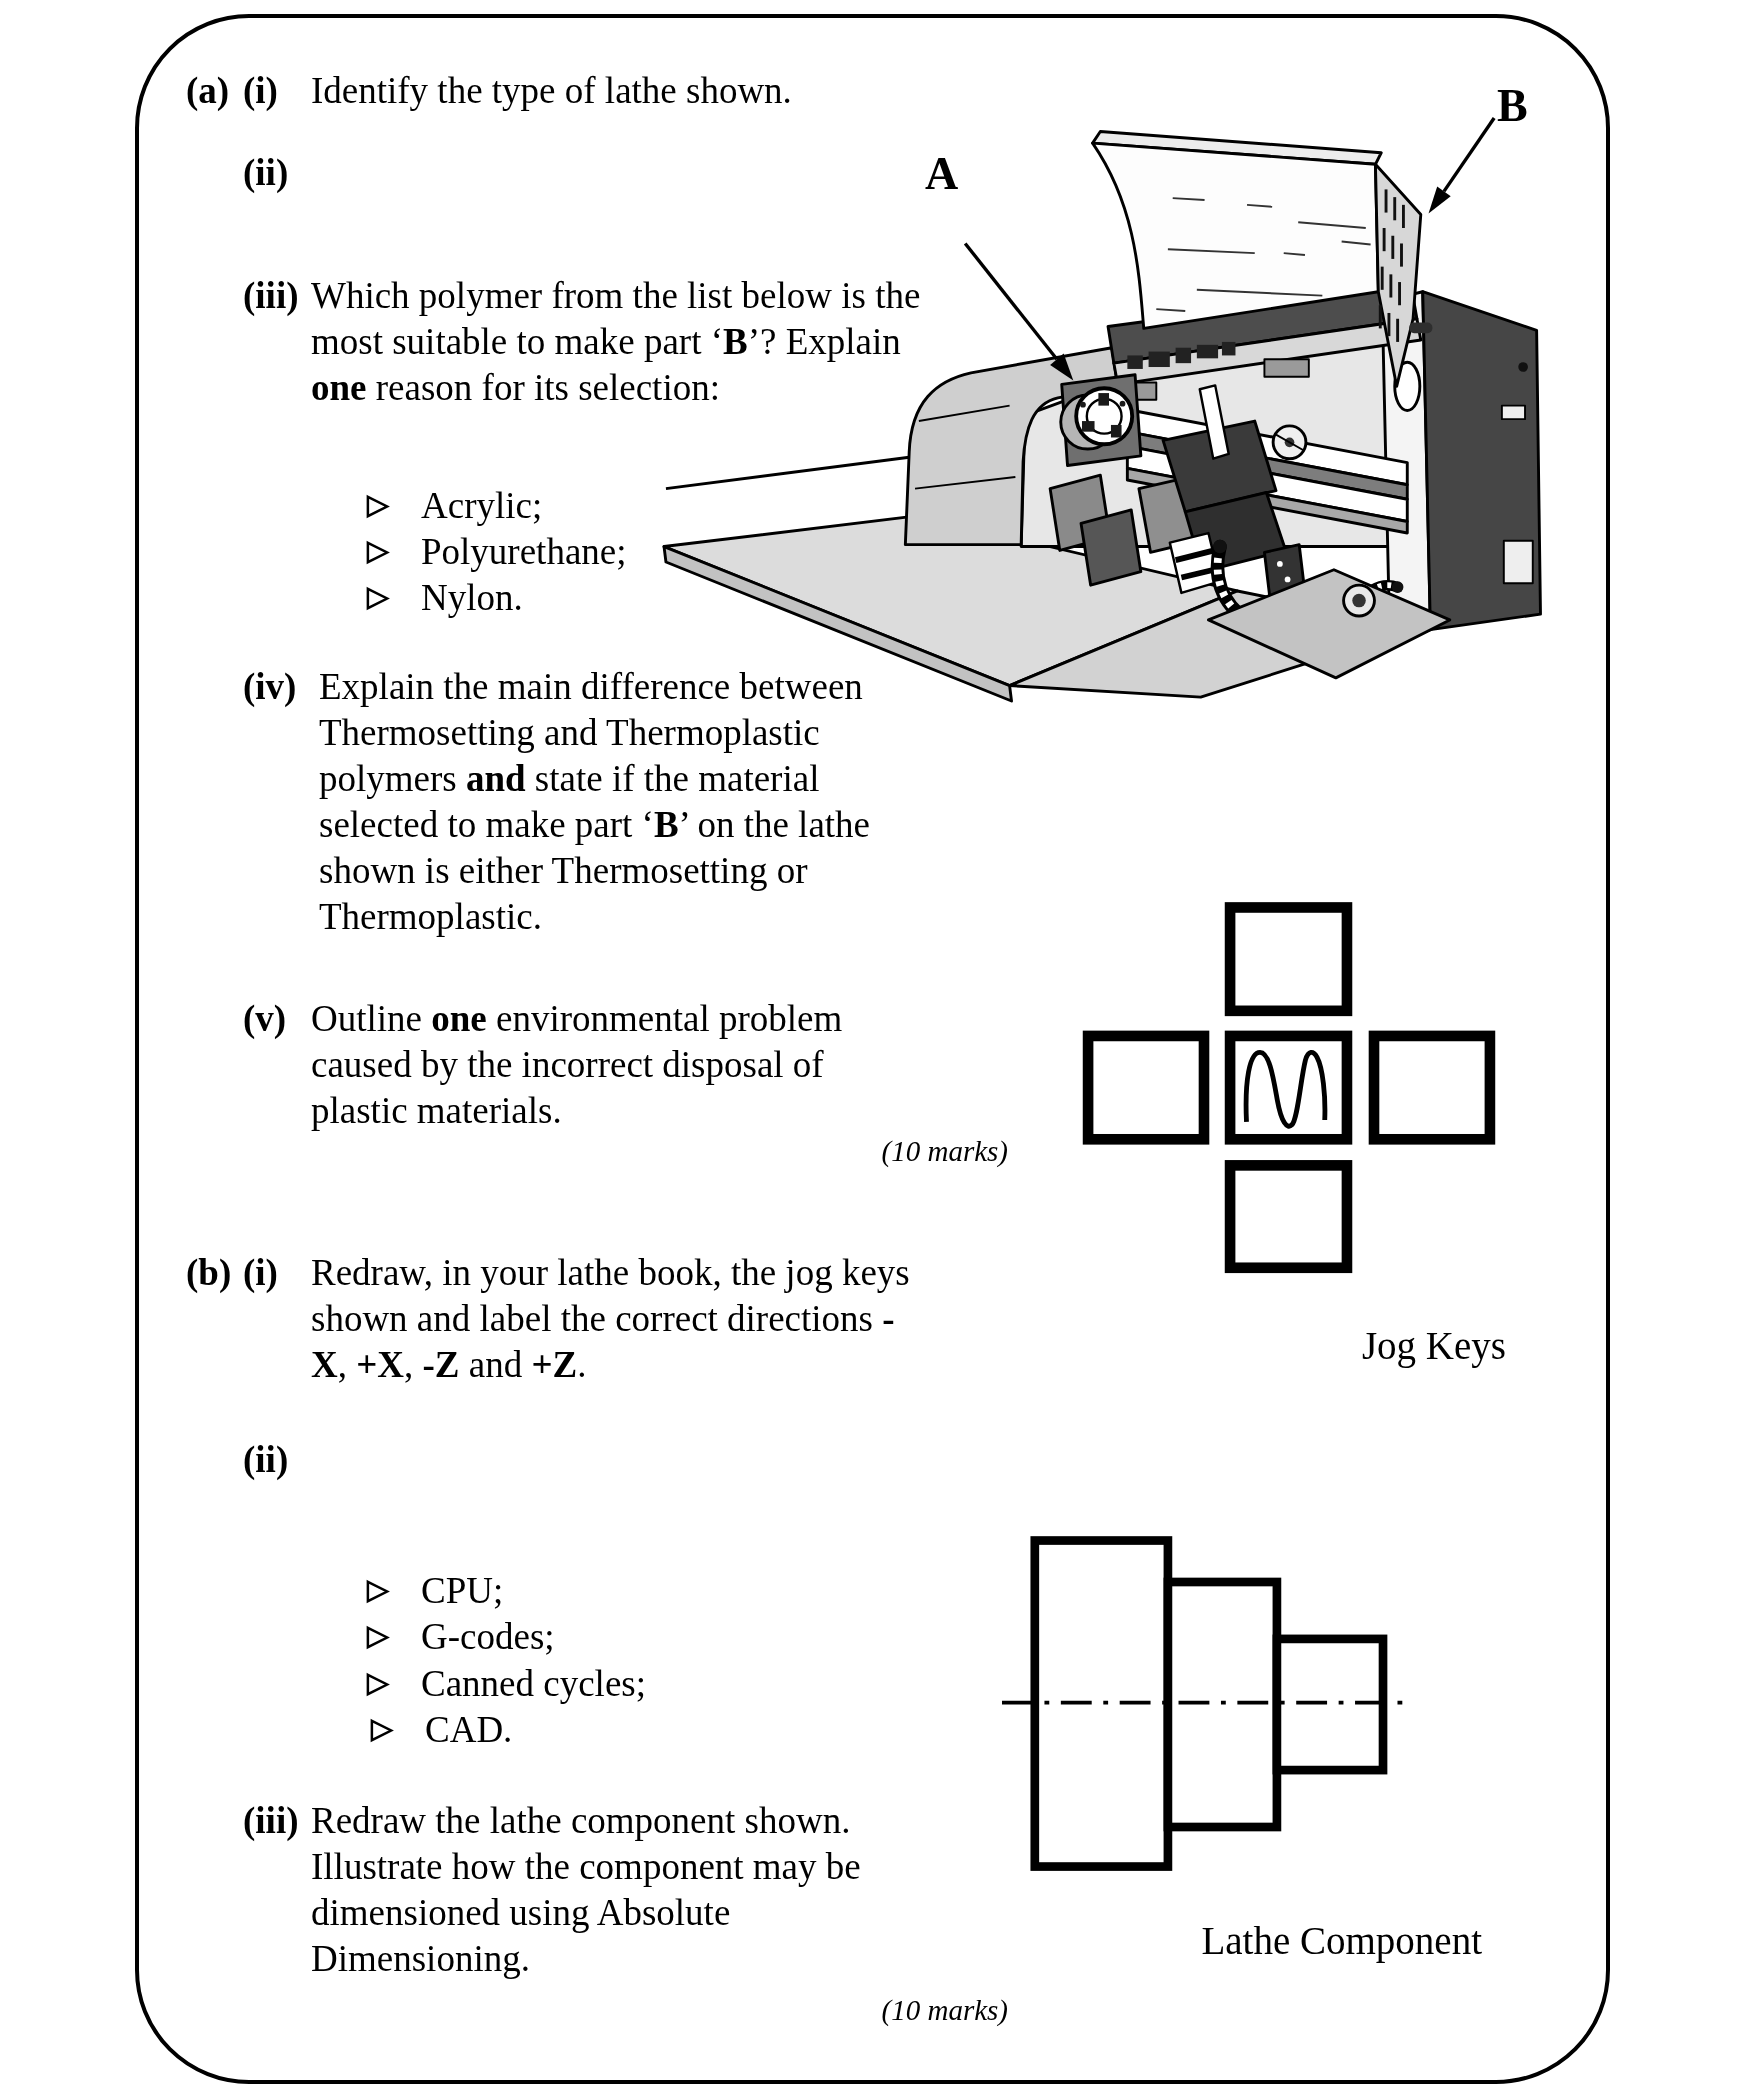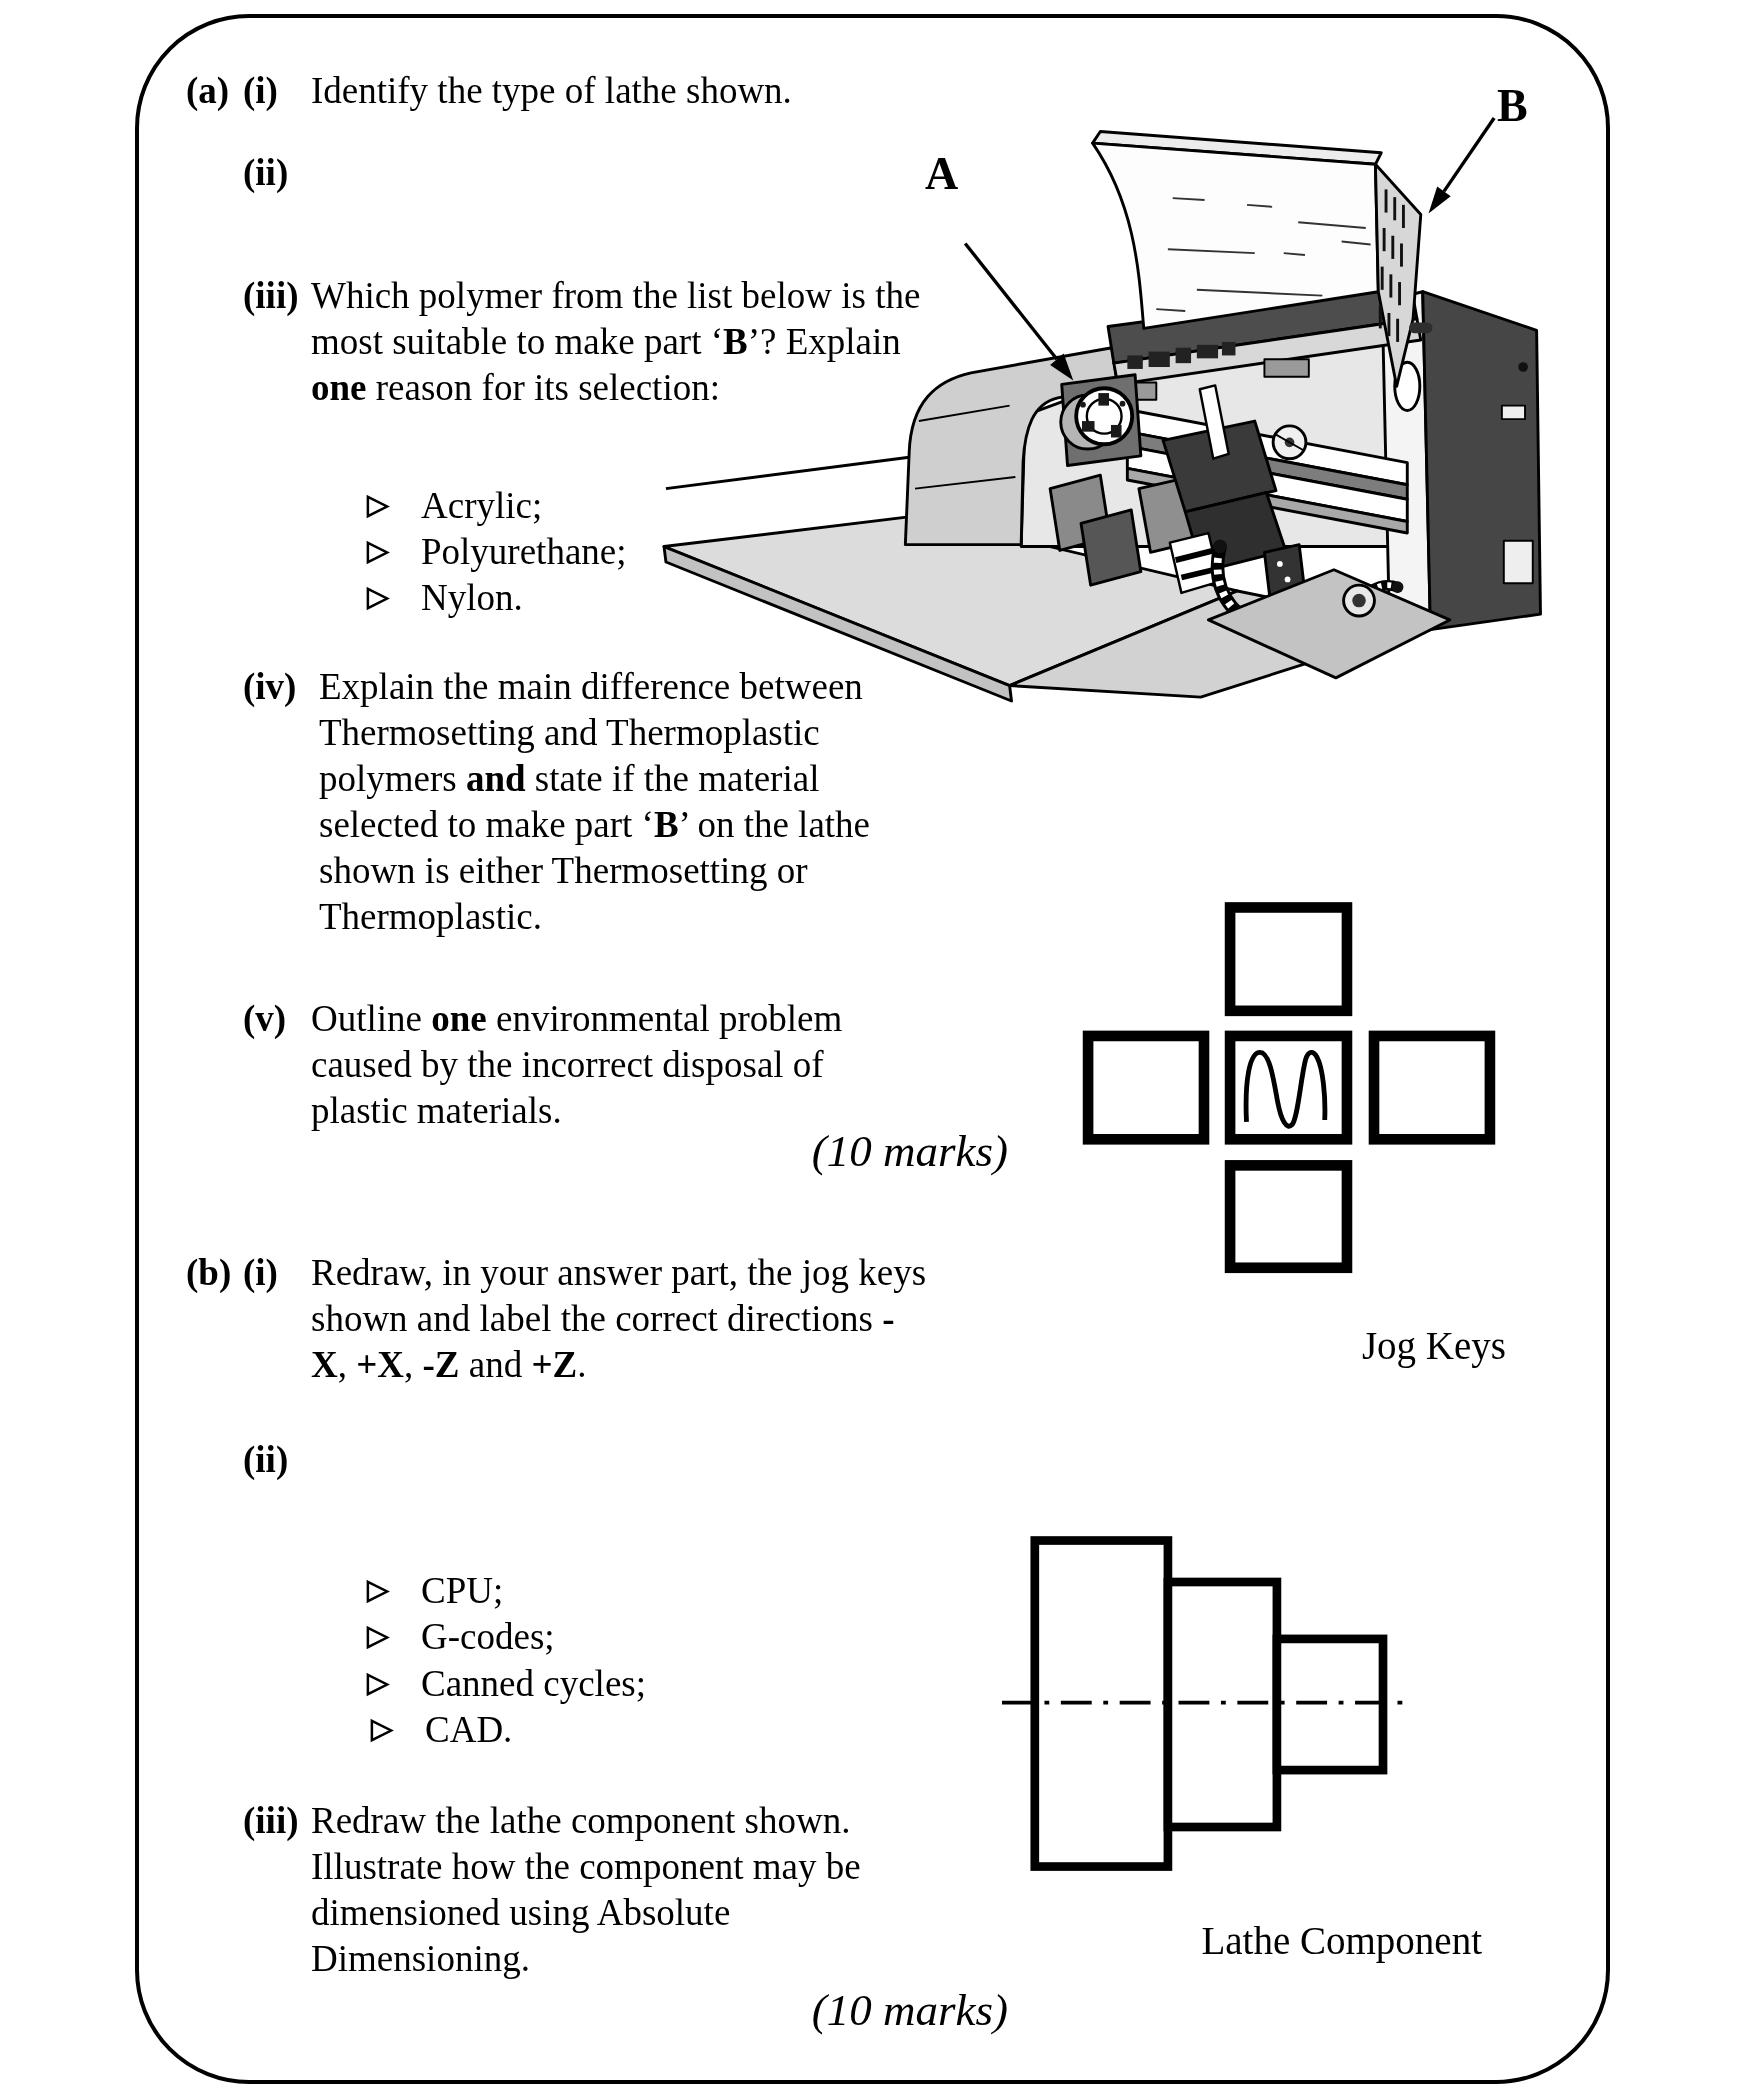--- a/index.html
+++ b/index.html
@@ -4,21 +4,21 @@
 <style>
   html,body{margin:0;padding:0;background:#fff;}
   .page{position:relative;width:1755px;height:2097px;background:#ffffff;
         font-family:"Liberation Serif","DejaVu Serif",serif;color:#000;overflow:hidden;}
   .frame{position:absolute;left:135px;top:13.5px;width:1475px;height:2070px;
          border:4.8px solid #000;border-radius:114px;box-sizing:border-box;}
   .txt{position:absolute;font-size:37px;line-height:46px;}
   .lbl{font-weight:bold;}
   .para{width:618px;}
   .marks{position:absolute;left:311px;width:697px;text-align:right;
-         font-size:45px;font-style:italic;line-height:42px;}
+         font-size:29px;font-style:italic;line-height:42px;}
   .bullet{position:absolute;display:flex;align-items:center;font-size:37px;line-height:46px;}
   .bullet .bicon{margin-right:31px;display:inline-block;}
   .figtitle{position:absolute;font-weight:normal;font-size:39px;text-align:right;}
   .ablabel{position:absolute;font-weight:bold;font-size:46px;line-height:46px;}
   svg{position:absolute;display:block;}
   b{font-weight:bold;}
 </style>
 </head>
 <body>
 
@@ -62,21 +62,21 @@
   <div class="txt lbl" style="left:243px;top:664px;">(iv)</div>
   <div class="txt para" style="left:311px;top:664px;margin-left:8px;"><span>Explain the main difference between Thermosetting and Thermoplastic polymers </span><b>and</b><span> state if the material selected to make part ‘</span><b>B</b><span>’ on the lathe shown is either Thermosetting or Thermoplastic.</span></div>
 
   <div class="txt lbl" style="left:243px;top:996px;">(v)</div>
   <div class="txt para" style="left:311px;top:996px;"><span>Outline </span><b>one</b><span> environmental problem caused by the incorrect disposal of plastic materials.</span></div>
 
   <div class="marks" style="top:1130px;">(10 marks)</div>
 
   <div class="txt lbl" style="left:186px;top:1250px;">(b)</div>
   <div class="txt lbl" style="left:243px;top:1250px;">(i)</div>
-  <div class="txt para" style="left:311px;top:1250px;"><span>Redraw, in your answer part, the jog keys shown and label the correct directions </span><b>-X</b><span>, </span><b>+X</b><span>, </span><b>-Z</b><span> and </span><b>+Z</b><span>.</span></div>
+  <div class="txt para" style="left:311px;top:1250px;"><span>Redraw, in your lathe book, the jog keys shown and label the correct directions </span><b>-X</b><span>, </span><b>+X</b><span>, </span><b>-Z</b><span> and </span><b>+Z</b><span>.</span></div>
 
   <div class="txt lbl" style="left:243px;top:1437px;">(ii)</div>
 
   <div class="bullet" style="left:365px;top:1568px;">
     <span class="bicon">
         <svg style="position:static" width="25" height="25" viewBox="0 0 26 26">
           <polygon points="3,3 23,13 3,23" fill="#fff" stroke="#000" stroke-width="2.6"></polygon>
         </svg>
       </span>
     <span>CPU;</span>

